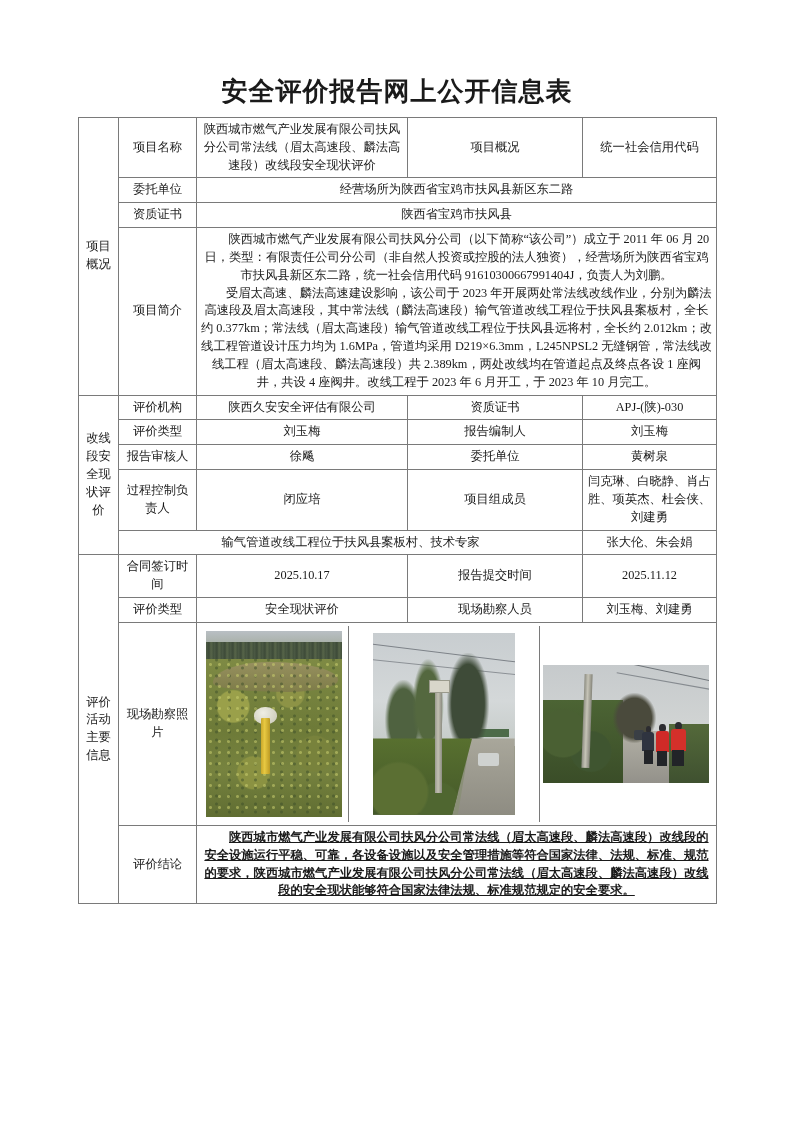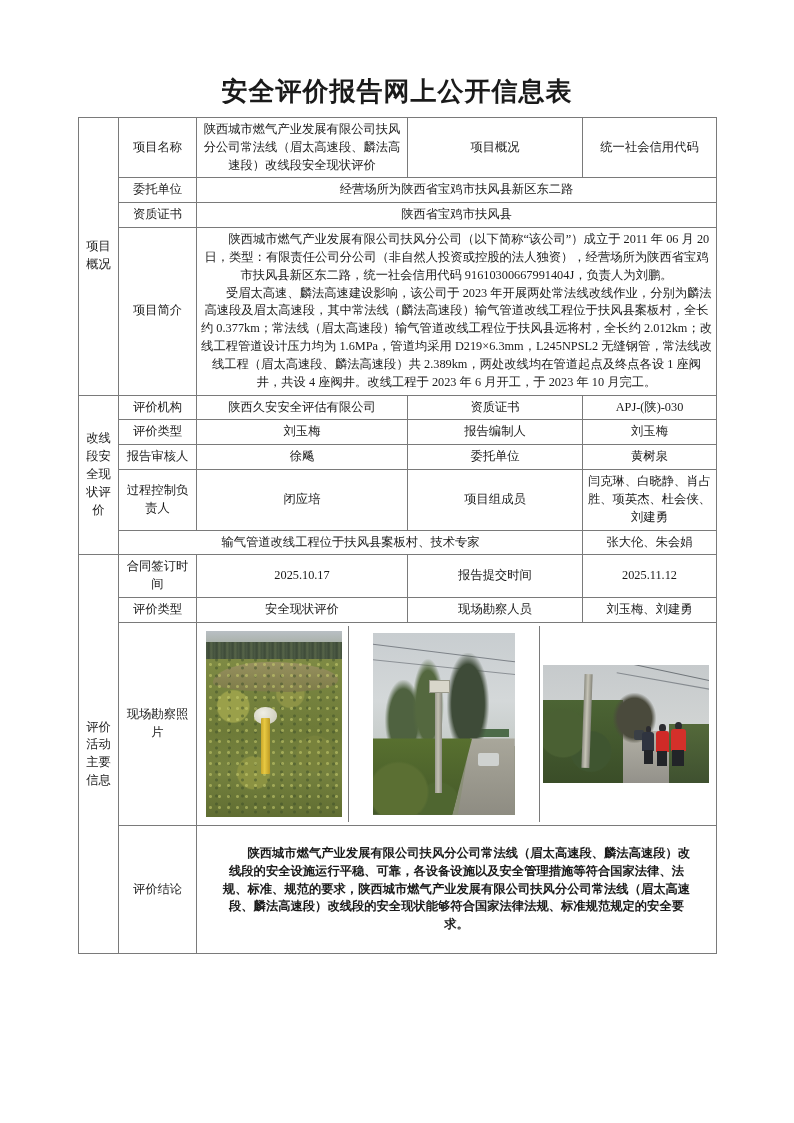--- a/index.html
+++ b/index.html
@@ -74,22 +74,23 @@
   }
   td.concl {
     text-align: justify;
     text-justify: inter-ideograph;
     padding: 7px 9px 9px 9px;
     line-height: 2.0;
     font-size: 13px;
     font-weight: bold;
   }
   td.concl p {
-    margin: 16px;
+    margin: 0;
     text-indent: 2em;
+    text-decoration: underline;
   }
   td.photos {
     padding: 0;
   }
   .photo-row {
     display: flex;
     align-items: stretch;
     height: 196px;
   }
   .photo-cell {

